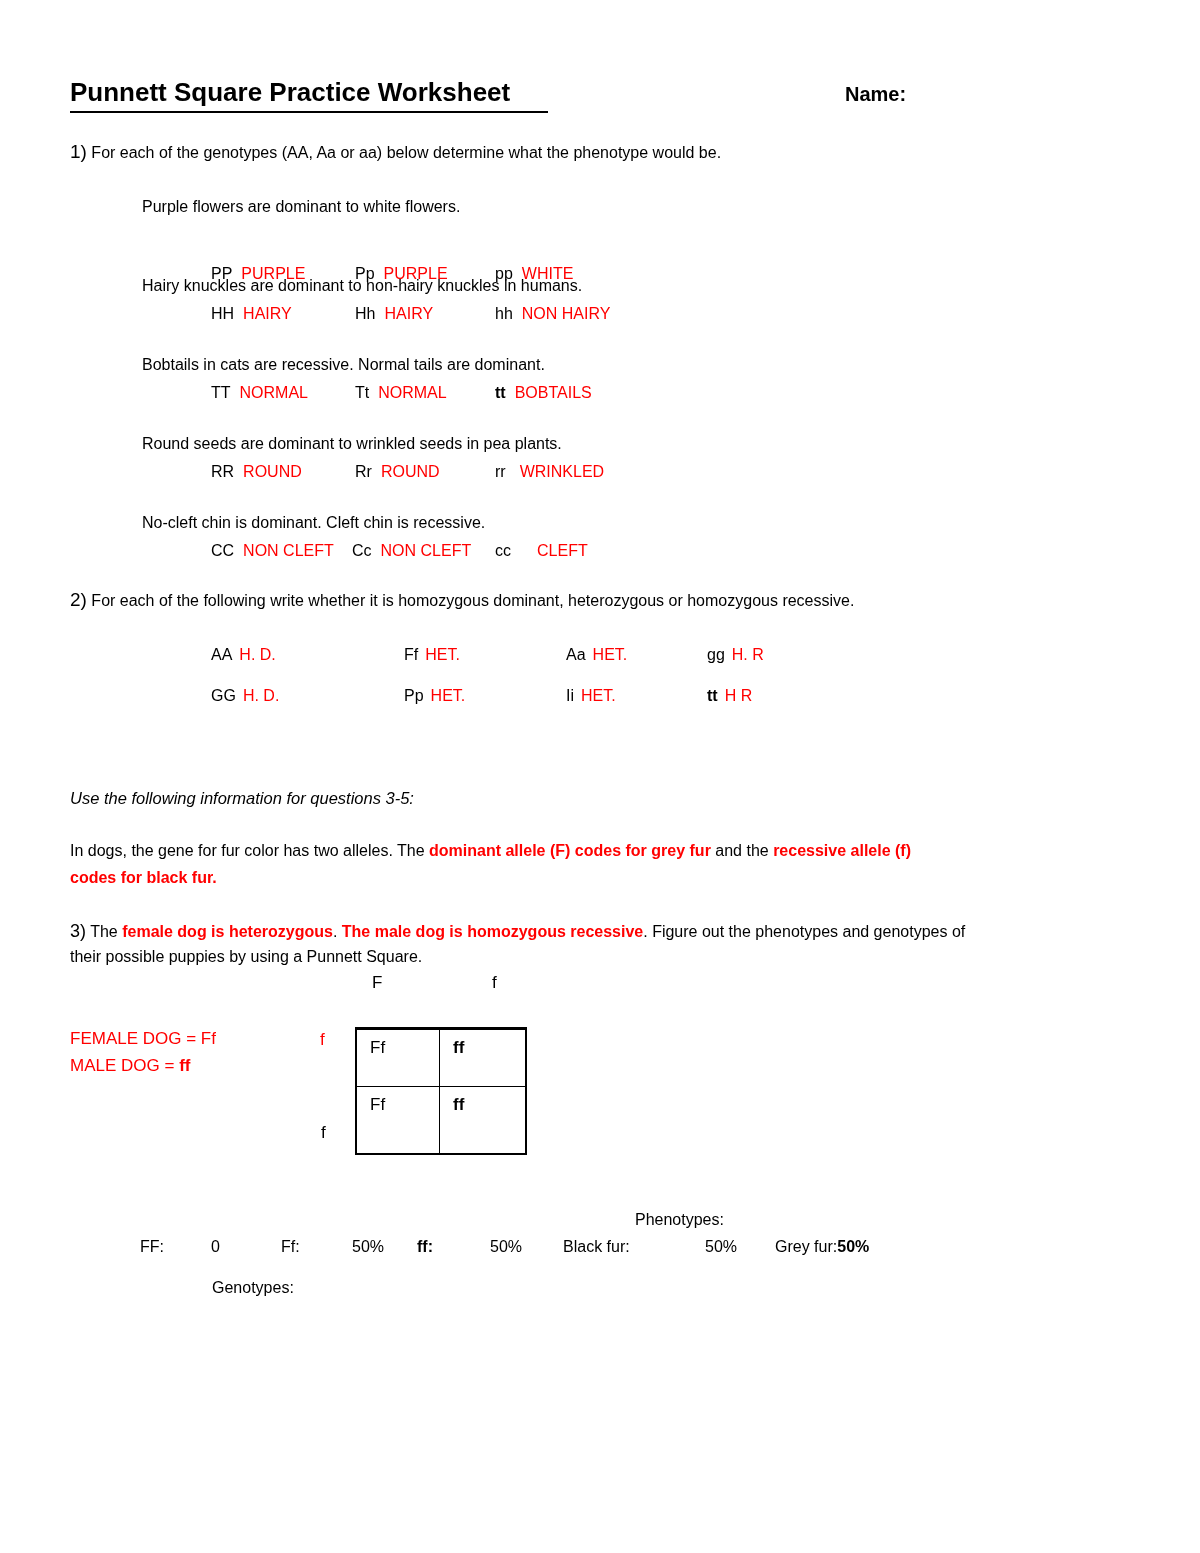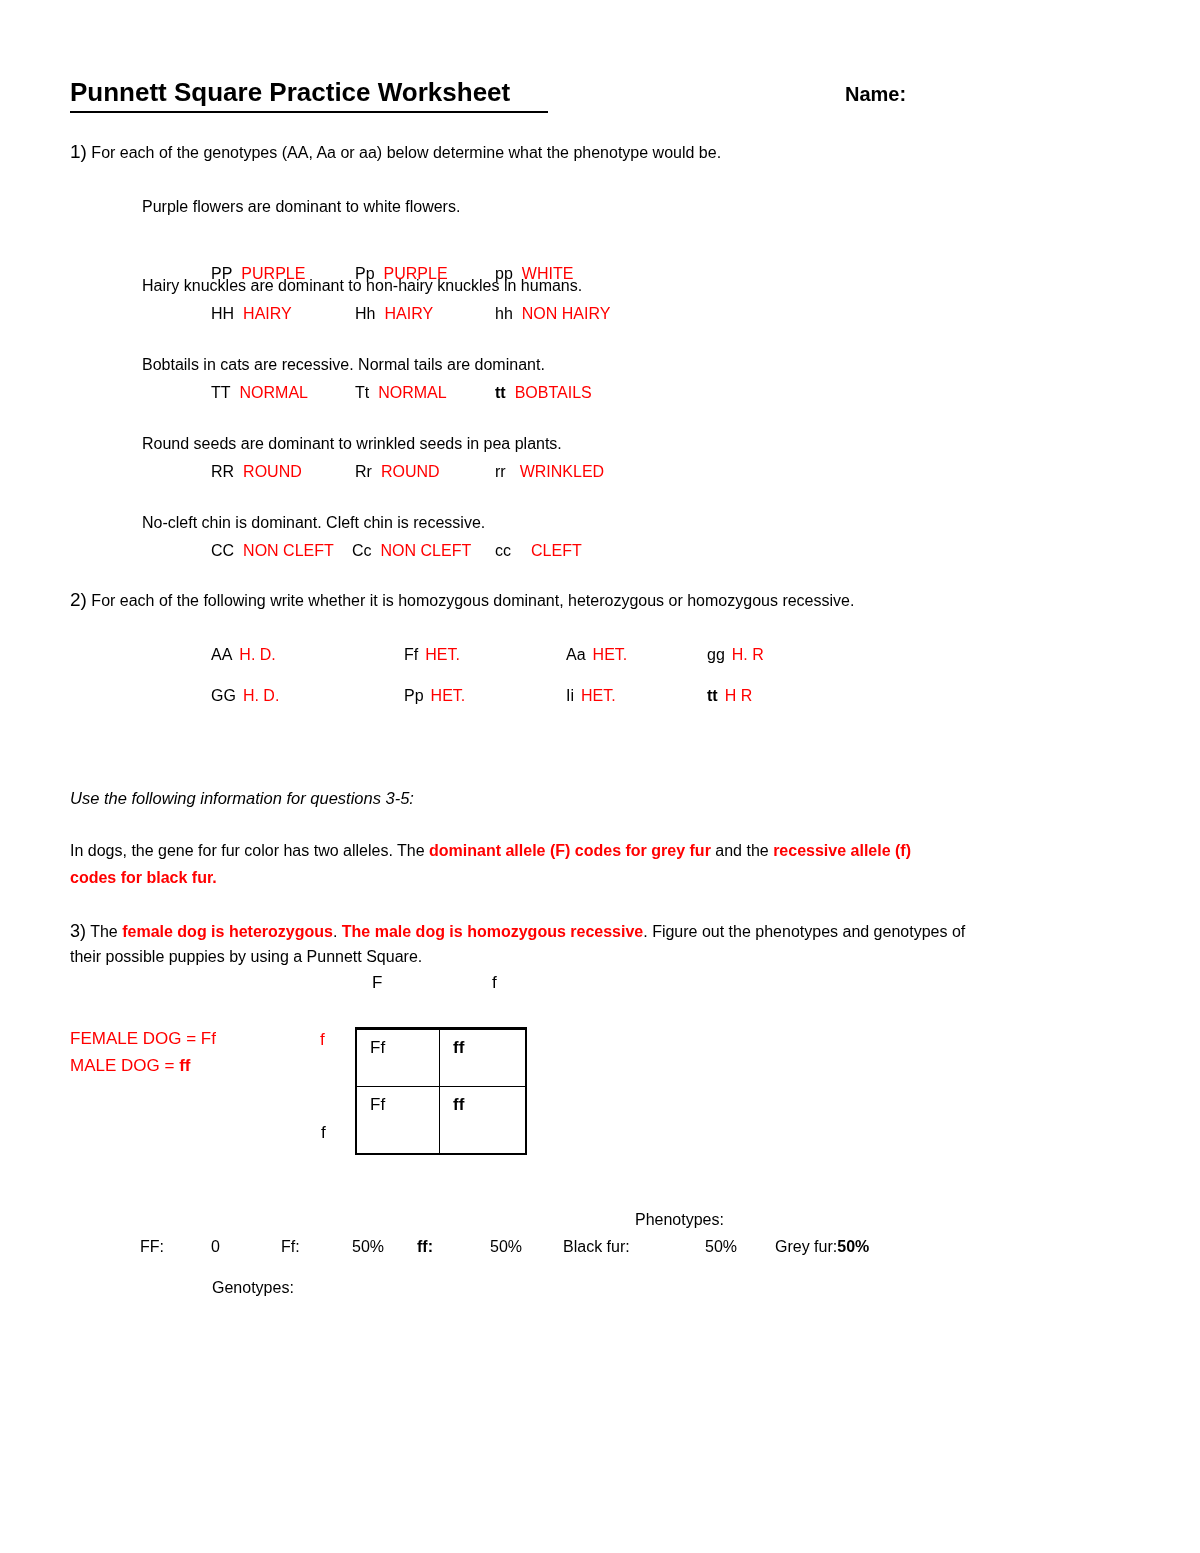--- a/index.html
+++ b/index.html
@@ -74,21 +74,21 @@
   <div class="abs ansrow" style="top:462px;">
     <span class="a1"><span>RR</span><span class="red pheno">ROUND</span></span>
     <span class="a2"><span>Rr</span><span class="red pheno">ROUND</span></span>
     <span class="a3"><span>rr</span><span class="red pheno" style="margin-left:14px;">WRINKLED</span></span>
   </div>
 
   <div class="abs stmt" style="top:513px;">No-cleft chin is dominant. Cleft chin is recessive.</div>
   <div class="abs ansrow" style="top:541px;">
     <span class="a1"><span>CC</span><span class="red pheno">NON CLEFT</span></span>
     <span class="a2" style="left:352px;"><span>Cc</span><span class="red pheno">NON CLEFT</span></span>
-    <span class="a3"><span>cc</span><span class="red pheno" style="margin-left:20px;">CLEFT</span></span>
+    <span class="a3"><span>cc</span><span class="red pheno" style="margin-left:26px;">CLEFT</span></span>
   </div>
 
   <div class="abs" style="left:70px;top:588px;">
     <span class="qnum">2)</span>
     <span>For each of the following write whether it is homozygous dominant, heterozygous or homozygous recessive.</span>
   </div>
 
   <div class="abs g2row" style="top:645px;">
     <span class="c1"><span>AA</span><span class="red ans">H. D.</span></span>
     <span class="c2"><span>Ff</span><span class="red ans">HET.</span></span>

